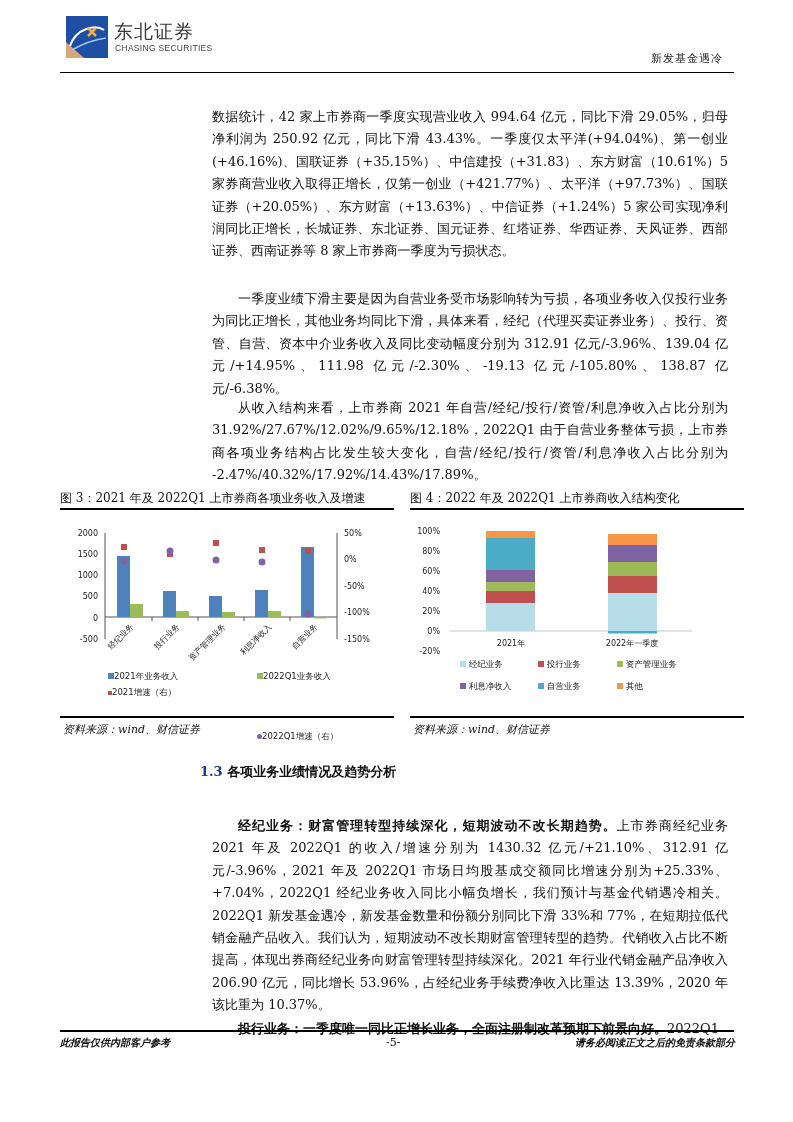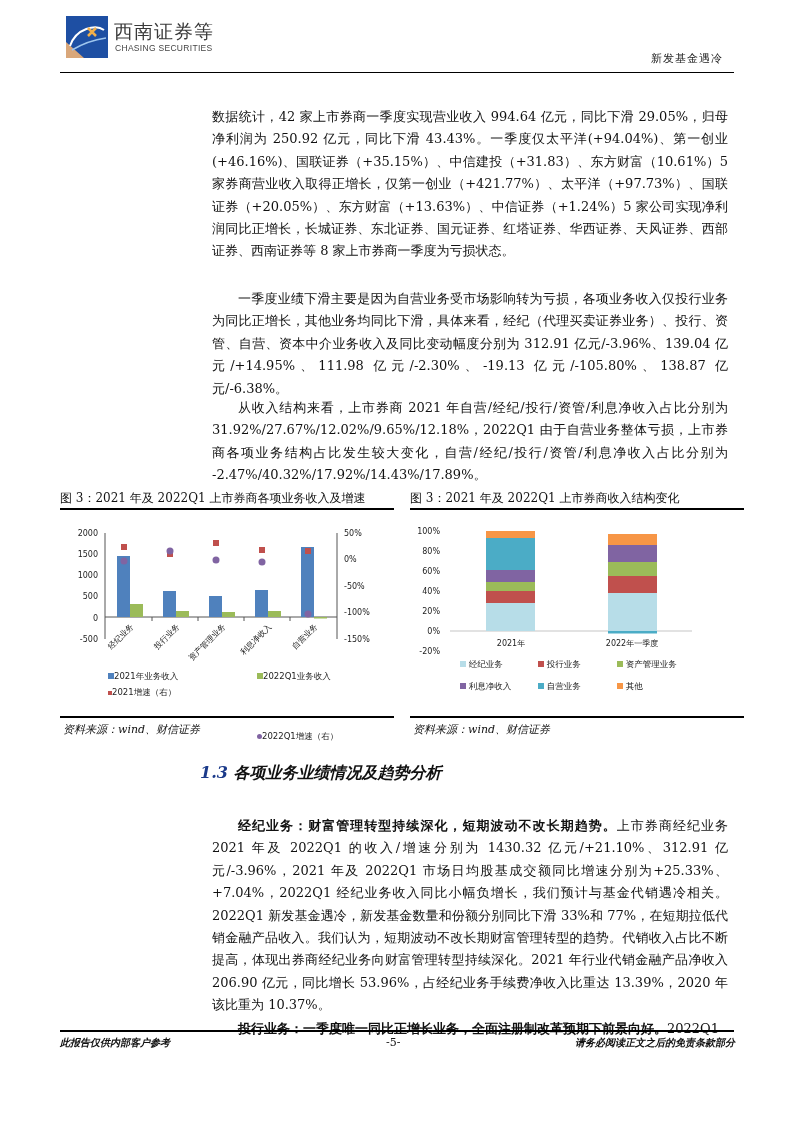--- a/index.html
+++ b/index.html
@@ -19,21 +19,21 @@
   .body-text p { margin:12px; }
   .indent { text-indent:26px; }
   .bold { font-weight:bold; }
 
   
   .fig-title { font-size:12px; font-weight:normal; top:490px; }
   .fig-rule { height:1.5px; background:#000; }
 
   .source { font-size:11px; font-style:italic; color:#111; }
 
-  .section-title { left:200px; top:763px; font-size:16px; font-weight:bold;font-style:italic; }
+  .section-title { left:200px; top:763px; font-size:13px; font-weight:bold; }
   .section-num { color:#1b3a8a; }
 
   .footer-rule { left:60px; top:1030px; width:674px; height:1.5px; background:#000; }
   .footer { top:1036px; font-size:10px; font-weight:bold; font-style:italic; }
   .footer-page { top:1036px; left:386px; font-size:11px; }
 
   .chart-text { font-family:"DejaVu Sans","Liberation Sans",sans-serif; font-size:8px; fill:#222; }
   .legend { font-family:"DejaVu Sans","Liberation Sans",sans-serif; font-size:8.5px; color:#222; }
 </style>
 </head>
@@ -41,21 +41,21 @@
 
 <div class="abs logo-box">
   <svg width="42" height="42" viewBox="0 0 42 42">
     <rect x="0" y="0" width="42" height="42" fill="#1e4fa3"></rect>
     <polygon points="0,26 0,42 18,42" fill="#d9a77a"></polygon>
     <path d="M4,30 C10,12 30,8 38,14" stroke="#ffffff" stroke-width="2" fill="none"></path>
     <path d="M6,34 C16,28 26,24 40,22" stroke="#9fc6ee" stroke-width="1.5" fill="none"></path>
     <path d="M22,12 L30,20 M30,12 L22,20" stroke="#f3b04a" stroke-width="2.5"></path>
   </svg>
 </div>
-<div class="abs logo-cn">西南证券等</div>
+<div class="abs logo-cn">东北证券</div>
 <div class="abs logo-en">CHASING SECURITIES</div>
 <div class="abs header-right">新发基金遇冷</div>
 <div class="abs header-rule"></div>
 
 <div class="abs body-text" style="top:94px;">
   <p>数据统计，42 家上市券商一季度实现营业收入 994.64 亿元，同比下滑 29.05%，归母净利润为 250.92 亿元，同比下滑 43.43%。一季度仅太平洋(+94.04%)、第一创业(+46.16%)、国联证券（+35.15%）、中信建投（+31.83）、东方财富（10.61%）5 家券商营业收入取得正增长，仅第一创业（+421.77%）、太平洋（+97.73%）、国联证券（+20.05%）、东方财富（+13.63%）、中信证券（+1.24%）5 家公司实现净利润同比正增长，长城证券、东北证券、国元证券、红塔证券、华西证券、天风证券、西部证券、西南证券等 8 家上市券商一季度为亏损状态。</p>
 </div>
 <div class="abs body-text" style="top:276px;">
   <p class="indent">一季度业绩下滑主要是因为自营业务受市场影响转为亏损，各项业务收入仅投行业务为同比正增长，其他业务均同比下滑，具体来看，经纪（代理买卖证券业务）、投行、资管、自营、资本中介业务收入及同比变动幅度分别为 312.91 亿元/-3.96%、139.04 亿元/+14.95%、111.98 亿元/-2.30%、-19.13 亿元/-105.80%、138.87 亿元/-6.38%。</p>
 </div>
@@ -148,21 +148,21 @@
     <span style="display:inline-block;width:4px;height:4px;background:#c0504d;"></span><span>2021增速（右）</span>
   </div>
   <div class="abs legend" style="left:197px; top:172px;margin-top:44px;">
     <span style="display:inline-block;width:5px;height:5px;background:#8064a2;border-radius:50%;"></span><span>2022Q1增速（右）</span>
   </div>
 </div>
 
 <div class="abs fig-rule" style="left:60px; top:716px; width:334px;"></div>
 <div class="abs source" style="left:63px; top:722px;">资料来源：wind、财信证券</div>
 
-<div class="abs fig-title" style="left:410px;">图 3：2021 年及 2022Q1 上市券商收入结构变化</div>
+<div class="abs fig-title" style="left:410px;">图 4：2022 年及 2022Q1 上市券商收入结构变化</div>
 <div class="abs fig-rule" style="left:410px; top:508px; width:334px;"></div>
 
 <div class="abs" style="left:410px; top:515px; width:334px; height:200px;">
   <svg width="334" height="200" viewBox="0 0 334 200">
     <g class="chart-text" text-anchor="end">
       <text x="30" y="19">100%</text>
       <text x="30" y="39">80%</text>
       <text x="30" y="59">60%</text>
       <text x="30" y="79">40%</text>
       <text x="30" y="99">20%</text>

